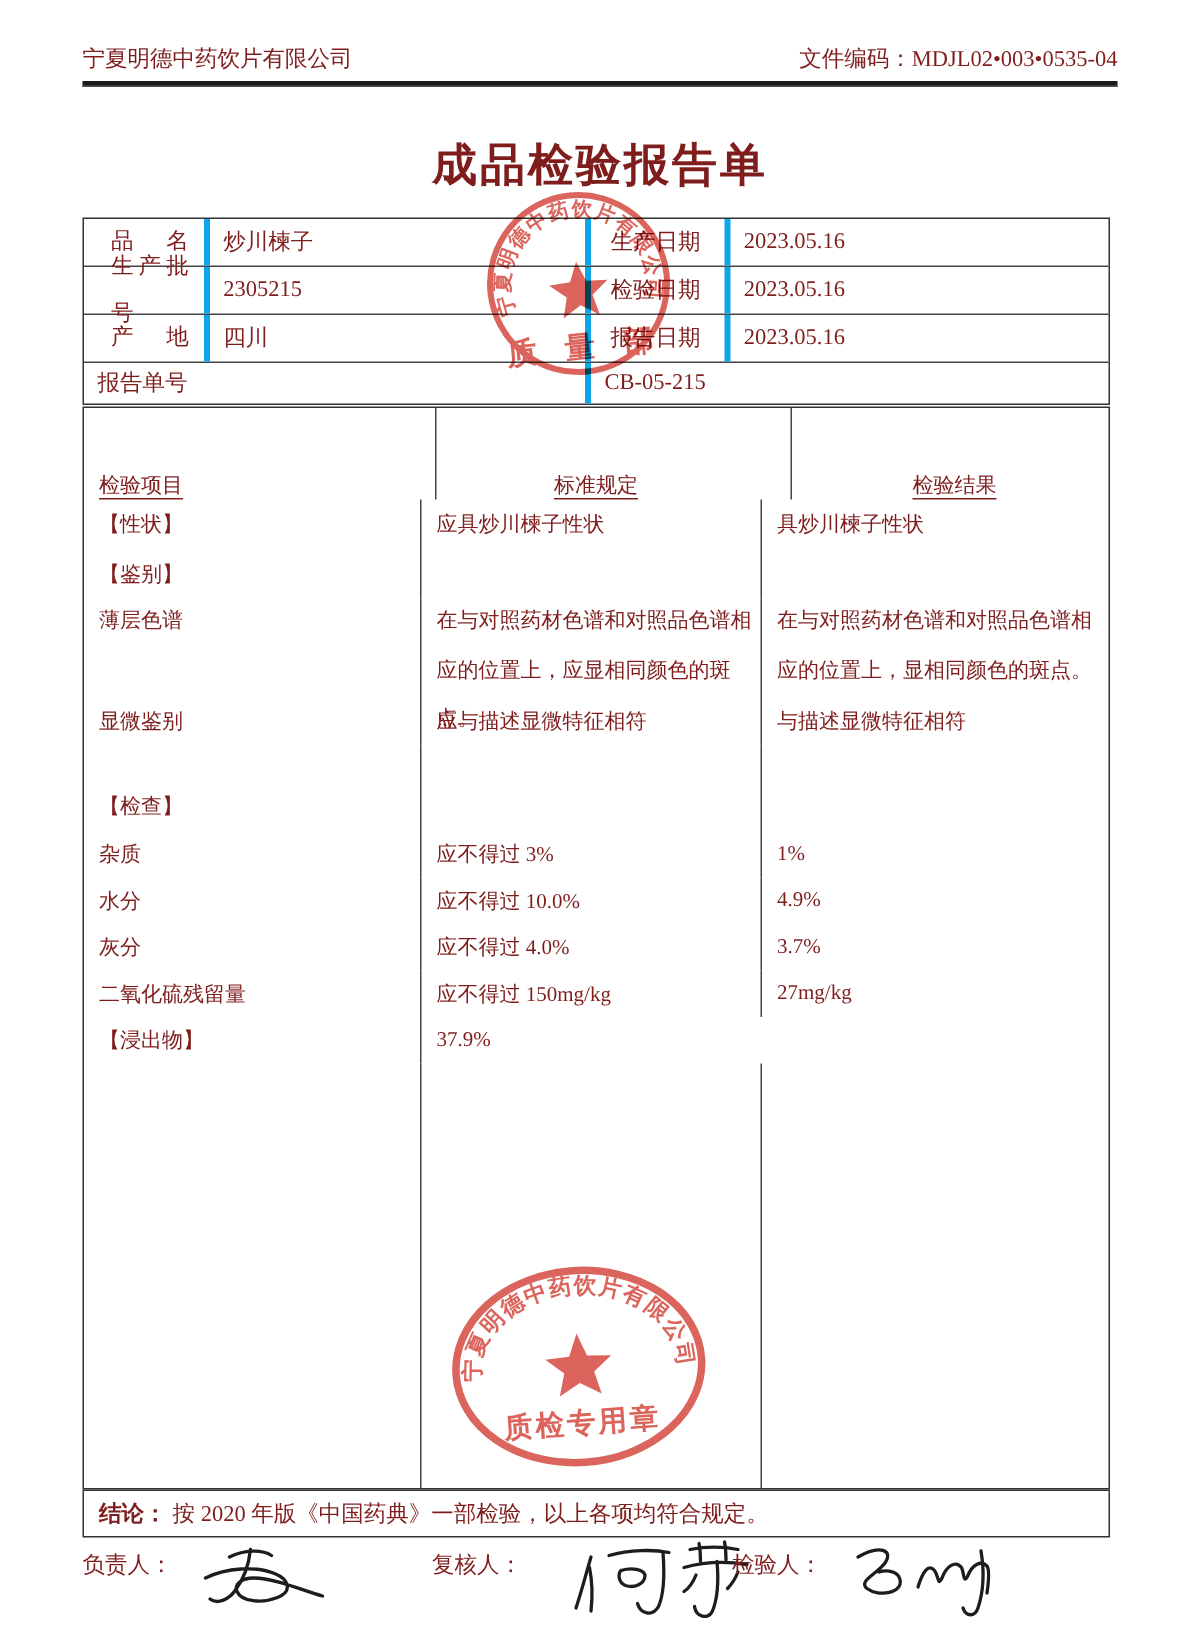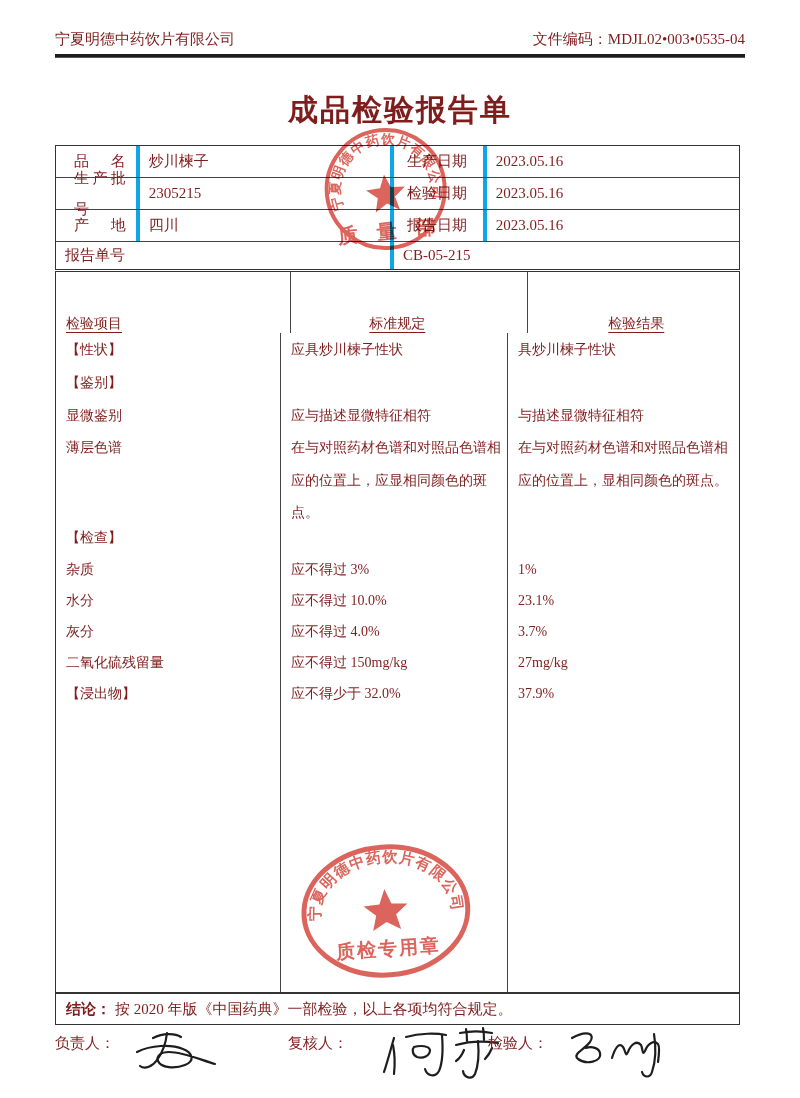--- a/index.html
+++ b/index.html
@@ -106,63 +106,62 @@
     <div class="mrow h33">
       <div class="mc mc1">【性状】</div>
       <div class="mc mc2">应具炒川楝子性状</div>
       <div class="mc mc3">具炒川楝子性状</div>
     </div>
     <div class="mrow h33">
       <div class="mc mc1">【鉴别】</div>
       <div class="mc mc2"></div>
       <div class="mc mc3"></div>
     </div>
+    <div class="mrow h65 wrap2">
+      <div class="mc mc1">薄层色谱</div>
+      <div class="mc mc2">在与对照药材色谱和对照品色谱相应的位置上，应显相同颜色的斑点。</div>
+      <div class="mc mc3">在与对照药材色谱和对照品色谱相应的位置上，显相同颜色的斑点。</div>
+    </div>
     <div class="mrow h33">
       <div class="mc mc1">显微鉴别</div>
       <div class="mc mc2">应与描述显微特征相符</div>
       <div class="mc mc3">与描述显微特征相符</div>
     </div>
-    <div class="mrow h65 wrap2">
-      <div class="mc mc1">薄层色谱</div>
-      <div class="mc mc2">在与对照药材色谱和对照品色谱相应的位置上，应显相同颜色的斑点。</div>
-      <div class="mc mc3">在与对照药材色谱和对照品色谱相应的位置上，显相同颜色的斑点。</div>
-    </div>
     <div class="mrow h25">
       <div class="mc mc1"></div>
       <div class="mc mc2"></div>
       <div class="mc mc3"></div>
     </div>
     <div class="mrow h32">
       <div class="mc mc1">【检查】</div>
       <div class="mc mc2"></div>
       <div class="mc mc3"></div>
     </div>
     <div class="mrow h31">
       <div class="mc mc1">杂质</div>
       <div class="mc mc2">应不得过 3%</div>
       <div class="mc mc3">1%</div>
     </div>
     <div class="mrow h31">
       <div class="mc mc1">水分</div>
       <div class="mc mc2">应不得过 10.0%</div>
-      <div class="mc mc3">23.1%</div>
+      <div class="mc mc3">4.9%</div>
     </div>
     <div class="mrow h31">
       <div class="mc mc1">灰分</div>
       <div class="mc mc2">应不得过 4.0%</div>
       <div class="mc mc3">3.7%</div>
     </div>
     <div class="mrow h31">
       <div class="mc mc1">二氧化硫残留量</div>
       <div class="mc mc2">应不得过 150mg/kg</div>
       <div class="mc mc3">27mg/kg</div>
     </div>
     <div class="mrow h31">
       <div class="mc mc1">【浸出物】</div>
-      <div class="mc mc2">应不得少于 32.0%</div>
       <div class="mc mc3">37.9%</div>
     </div>
     <div class="mrow h-fill">
       <div class="mc mc1"></div>
       <div class="mc mc2"></div>
       <div class="mc mc3"></div>
     </div>
   </div>
 
   <div class="concl">

